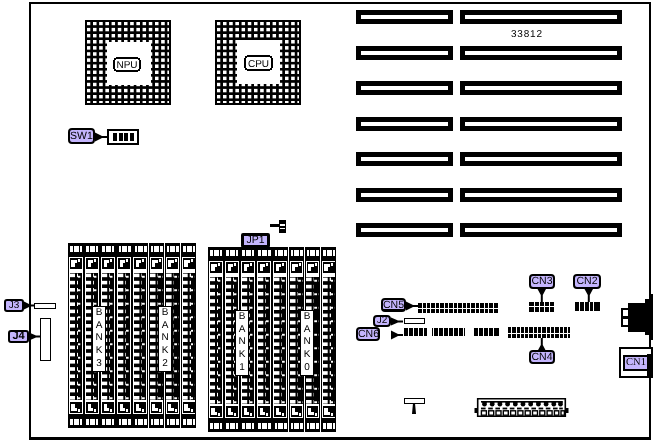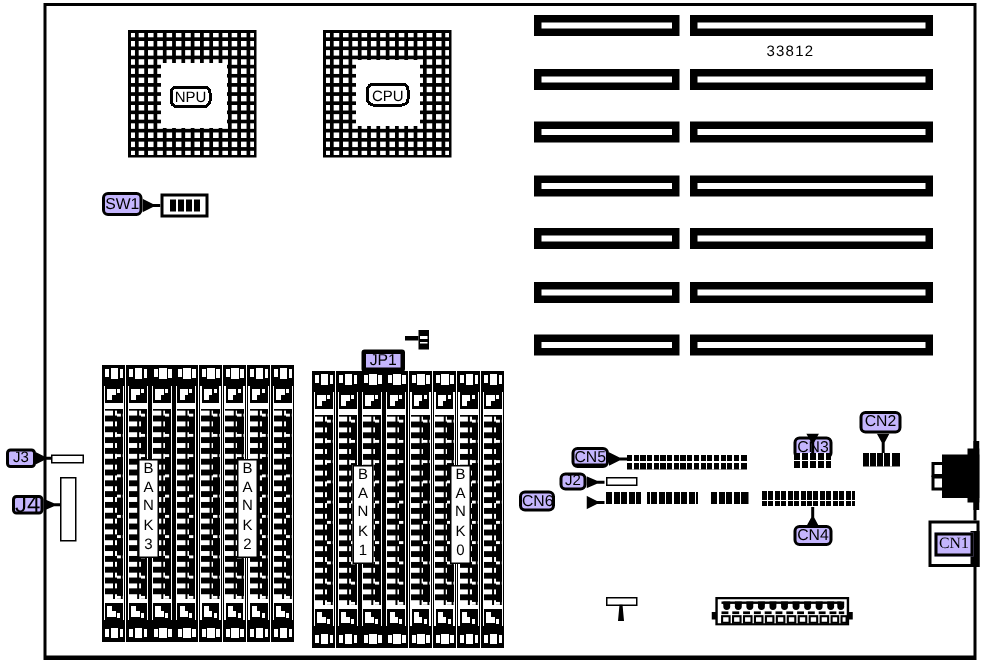--- a/index.html
+++ b/index.html
@@ -195,21 +195,21 @@
 <div class="abs" style="left:300px;top:310px;width:14px;height:66px;background:#fff;border:1px solid #000;box-sizing:border-box;font-size:10px;line-height:12.7px;text-align:center;">B<br>A<br>N<br>K<br>0</div>
 
 <div class="lbl" style="left:4px;top:299px;width:20px;height:13px;line-height:9px;border-radius:3px;font-size:10px;">J3</div>
 
 <svg class="abs" style="left:24px;top:301px" width="12" height="9">
       <polygon points="0,0.5 0,8.5 6,5.5 11,5.5 11,3.5 6,3.5" fill="#000"></polygon>
     </svg>
 
 <div class="abs" style="left:34px;top:303px;width:22px;height:6px;border:1.5px solid #000;box-sizing:border-box;background:#fff;"></div>
 
-<div class="lbl" style="left:8px;top:330px;width:21px;height:13px;line-height:9px;border-radius:3px;font-size:16px;">J4</div>
+<div class="lbl" style="left:8px;top:330px;width:21px;height:13px;line-height:9px;border-radius:3px;font-size:11px;font-weight:bold;">J4</div>
 
 <svg class="abs" style="left:29px;top:332px" width="13" height="9">
       <polygon points="0,0.5 0,8.5 7,5.5 12,5.5 12,3.5 7,3.5" fill="#000"></polygon>
     </svg>
 
 <div class="abs" style="left:40px;top:318px;width:11px;height:43px;border:1.5px solid #000;box-sizing:border-box;background:#fff;"></div>
 
 <div class="lbl" style="left:381px;top:298px;width:25px;height:14px;line-height:10px;text-decoration:underline;">CN5</div>
 
 <svg class="abs" style="left:406px;top:301px" width="13" height="10">
@@ -239,21 +239,21 @@
 </svg>
 
 <div class="lbl" style="left:373px;top:315px;width:18px;height:12px;line-height:8px;font-size:10px;">J2</div>
 
 <svg class="abs" style="left:391px;top:317px" width="13" height="9">
       <polygon points="0,0.5 0,8.5 7,5.5 12,5.5 12,3.5 7,3.5" fill="#000"></polygon>
     </svg>
 
 <div class="abs" style="left:404px;top:318px;width:21px;height:6px;border:1.5px solid #000;box-sizing:border-box;background:#fff;"></div>
 
-<div class="lbl" style="left:346px;top:327px;width:24px;height:14px;line-height:10px;">CN6</div>
+<div class="lbl" style="left:356px;top:327px;width:24px;height:14px;line-height:10px;">CN6</div>
 
 <svg class="abs" style="left:391px;top:330px" width="13" height="10">
       <polygon points="0,0.5 0,9.5 7,6 12,6 12,4 7,4" fill="#000"></polygon>
     </svg>
 
 <svg class="abs" style="left:404px;top:328px" width="95" height="8" shape-rendering="crispEdges">
 <rect width="95" height="8" fill="#000"></rect>
 <rect x="4.0" width="1" height="8" fill="#fff"></rect>
       <rect x="9.0" width="1" height="8" fill="#fff"></rect>
       <rect x="14.0" width="1" height="8" fill="#fff"></rect>
@@ -269,21 +269,21 @@
       <rect x="64.0" width="1" height="8" fill="#fff"></rect>
       <rect x="69.0" width="1" height="8" fill="#fff"></rect>
       <rect x="74.0" width="1" height="8" fill="#fff"></rect>
       <rect x="79.0" width="1" height="8" fill="#fff"></rect>
       <rect x="84.0" width="1" height="8" fill="#fff"></rect>
       <rect x="89.0" width="1" height="8" fill="#fff"></rect>
 <rect x="23" width="4.5" height="8" fill="#fff"></rect>
 <rect x="61" width="8.5" height="8" fill="#fff"></rect>
 </svg>
 
-<div class="lbl" style="left:529px;top:274px;width:26px;height:15px;line-height:11px;margin-top:17px;">CN3</div>
+<div class="lbl" style="left:529px;top:274px;width:26px;height:15px;line-height:11px;">CN3</div>
 
 <svg class="abs" style="left:537px;top:289px" width="10" height="13">
       <polygon points="0.5,0 9,0 5.8,6 5.8,13 3.8,13 3.8,6" fill="#000"></polygon>
     </svg>
 
 <svg class="abs" style="left:529px;top:302px" width="25" height="10" shape-rendering="crispEdges">
 <rect width="25" height="10" fill="#000"></rect>
 <rect x="4.5" width="1" height="10" fill="#fff"></rect>
       <rect x="9.8" width="1" height="10" fill="#fff"></rect>
       <rect x="15.1" width="1" height="10" fill="#fff"></rect>

